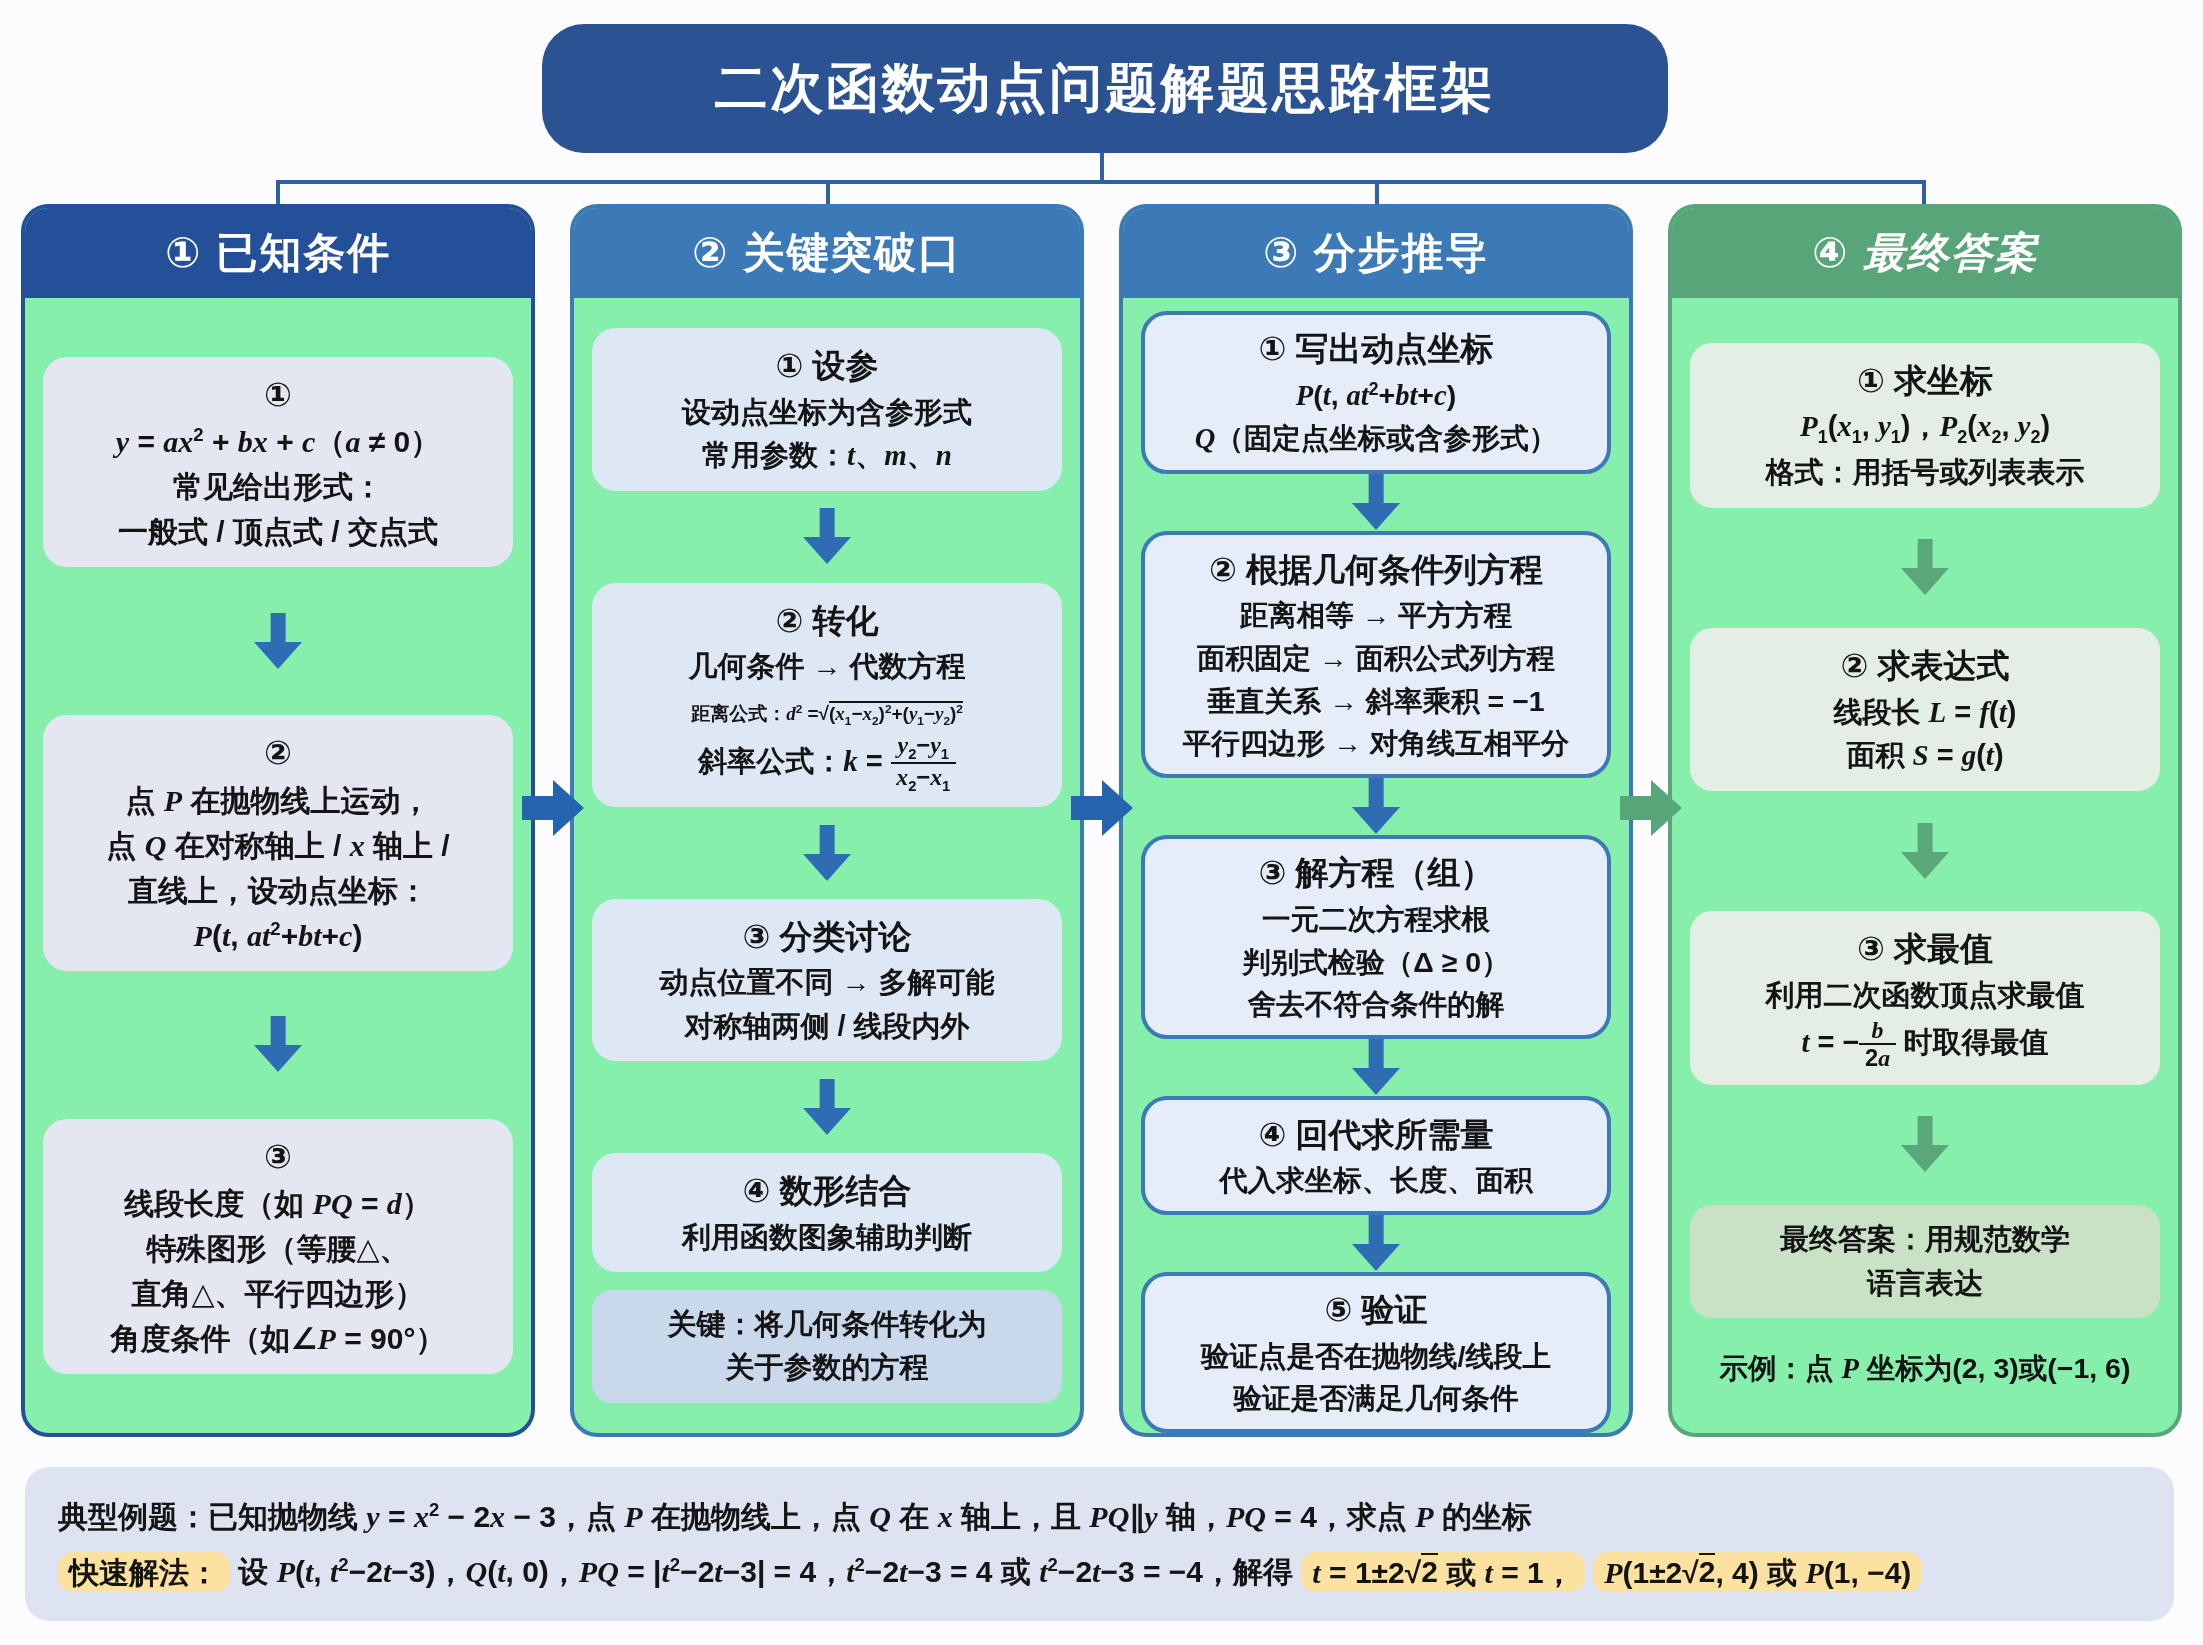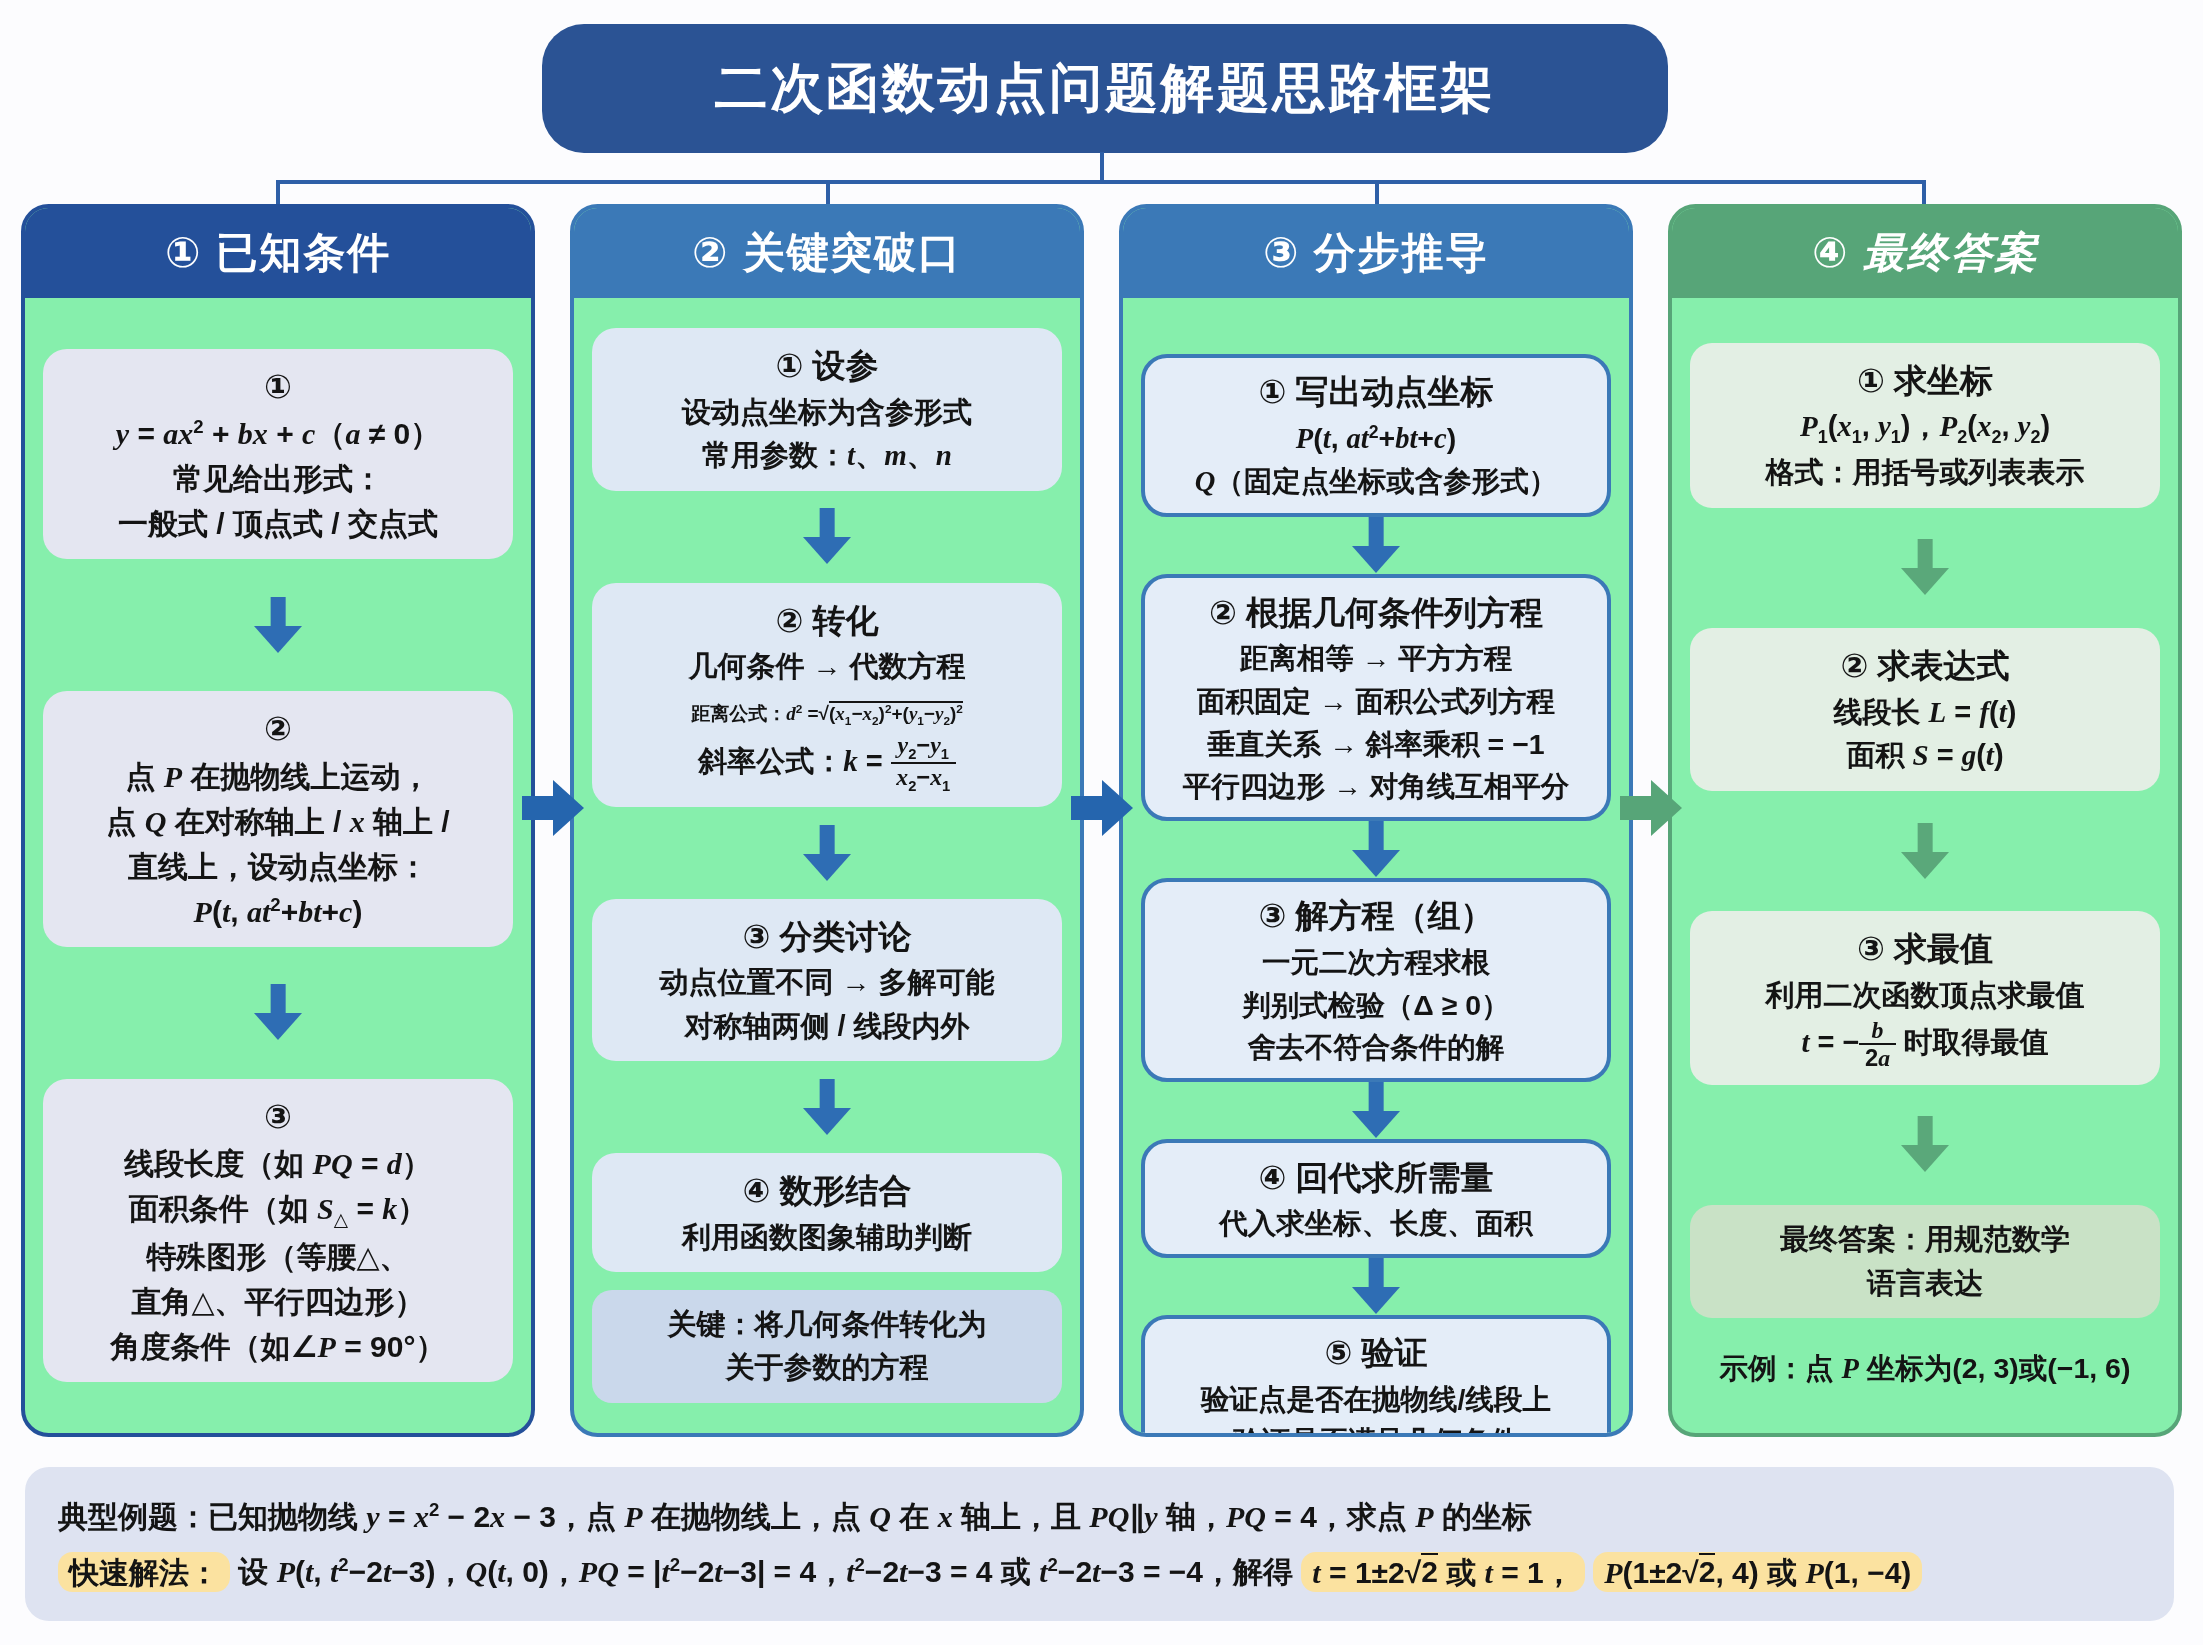--- a/index.html
+++ b/index.html
@@ -10,21 +10,21 @@
   
   .title{position:absolute;left:542px;top:24px;width:1126px;height:129px;background:#2b5394;
          border-radius:42px;display:flex;align-items:center;justify-content:center;
          color:#fff;font-size:53px;font-weight:800;letter-spacing:2.8px;}
   
   .conn{position:absolute;background:#2e5fa7;}
   
   .cols{position:absolute;left:21px;top:204px;width:2162px;height:1233px;display:flex;gap:35px;}
   .column{width:514px;height:100%;box-sizing:border-box;border:4.6px solid;border-radius:27.5px;
           background:#86efac;overflow:hidden;display:flex;flex-direction:column;}
-  .c1{border-color:#24509a;} .c2{border-color:#3b79b7;} .c3{border-color:#3b79b7;gap:43px;} .c4{border-color:#57a578;}
+  .c1{border-color:#24509a;} .c2{border-color:#3b79b7;} .c3{border-color:#3b79b7;} .c4{border-color:#57a578;}
   .col-header{height:90px;flex:none;display:flex;align-items:center;justify-content:center;
               color:#fff;font-size:42px;font-weight:800;letter-spacing:1.8px;}
   .c1 .col-header{background:#24509a;} .c2 .col-header{background:#3b79b7;}
   .c3 .col-header{background:#3b79b7;} .c4 .col-header{background:#57a578;font-style:italic;}
   .col-body{flex:1;display:flex;flex-direction:column;align-items:center;justify-content:space-evenly;
             padding:13px 18.4px;box-sizing:border-box;}
   .box{width:100%;box-sizing:border-box;border-radius:24px;padding:13px 7.3px;text-align:center;
        font-weight:700;font-size:29px;line-height:1.5;}
   .c1 .box{background:#e4e6f1;font-size:30px;}
   .c2 .box{background:#dee8f4;}
@@ -91,21 +91,20 @@
             <div class="line"><b>②</b></div>
             <div class="line">点 <i>P</i> 在抛物线上运动，</div>
             <div class="line">点 <i>Q</i> 在对称轴上 / <i>x</i> 轴上 /</div>
             <div class="line">直线上，设动点坐标：</div>
             <div class="line"><i>P</i>(<i>t</i>, <i>at</i><sup>2</sup>+<i>bt</i>+<i>c</i>)</div>
           </div>
         <div class="darr blue"></div>
         <div class="box">
             <div class="line"><b>③</b></div>
             <div class="line">线段长度（如 <i>PQ</i> = <i>d</i>）</div>
-            <div class="line">面积条件（如 <i>S</i><sub>△</sub> = <i>k</i>）</div>
             <div class="line">特殊图形（等腰△、</div>
             <div class="line">直角△、平行四边形）</div>
             <div class="line">角度条件（如∠<i>P</i> = 90°）</div>
           </div>
       </div>
     </section>
 
     <section class="column c2">
       <header class="col-header">
         <span>② 关键突破口</span>

